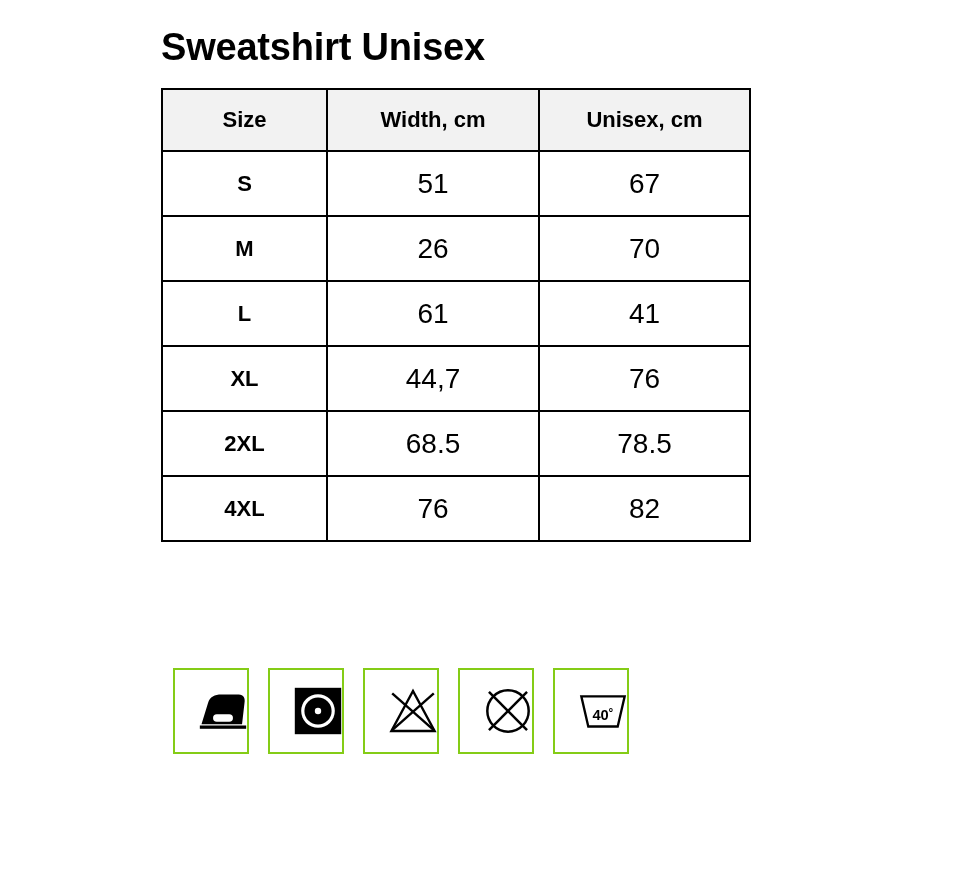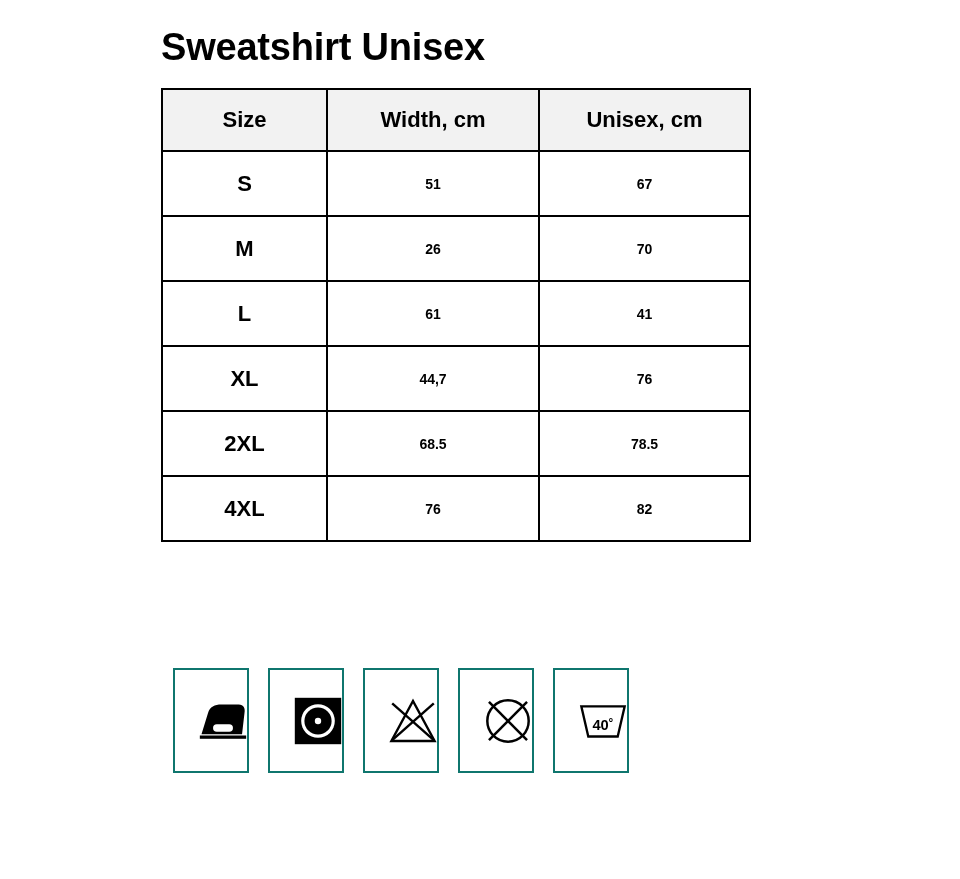--- a/index.html
+++ b/index.html
@@ -39,25 +39,24 @@
     top: 88px;
     width: 588px;
     border-collapse: collapse;
     table-layout: fixed;
   }
   table.size-table th,
   table.size-table td {
     border: 2px solid #000000;
     text-align: center;
     vertical-align: middle;
-    font-size: 14px;
+    font-size: 28px;
     color: #000000;
     padding: 0;
     height: 63px;
-    font-weight: bold;
   }
   table.size-table thead th {
     background: #f2f2f2;
     font-weight: bold;
     font-size: 22px;
     height: 60px;
   }
   table.size-table tbody td.size-cell {
     font-weight: bold;
     font-size: 22px;
@@ -68,22 +67,22 @@
 
   .care-row {
     position: absolute;
     left: 155px;
     top: 668px;
     display: flex;
     gap: 19px;
   }
   .care-icon {
     width: 76px;
-    height: 105px;
-    border: 2px solid #0f766e;
+    height: 86px;
+    border: 2px solid #84cc16;
     background: #ffffff;
     display: flex;
     align-items: center;
     justify-content: center;
     box-sizing: border-box;
     padding-left: 24px;
   }
   .care-icon svg {
     display: block;
   }

